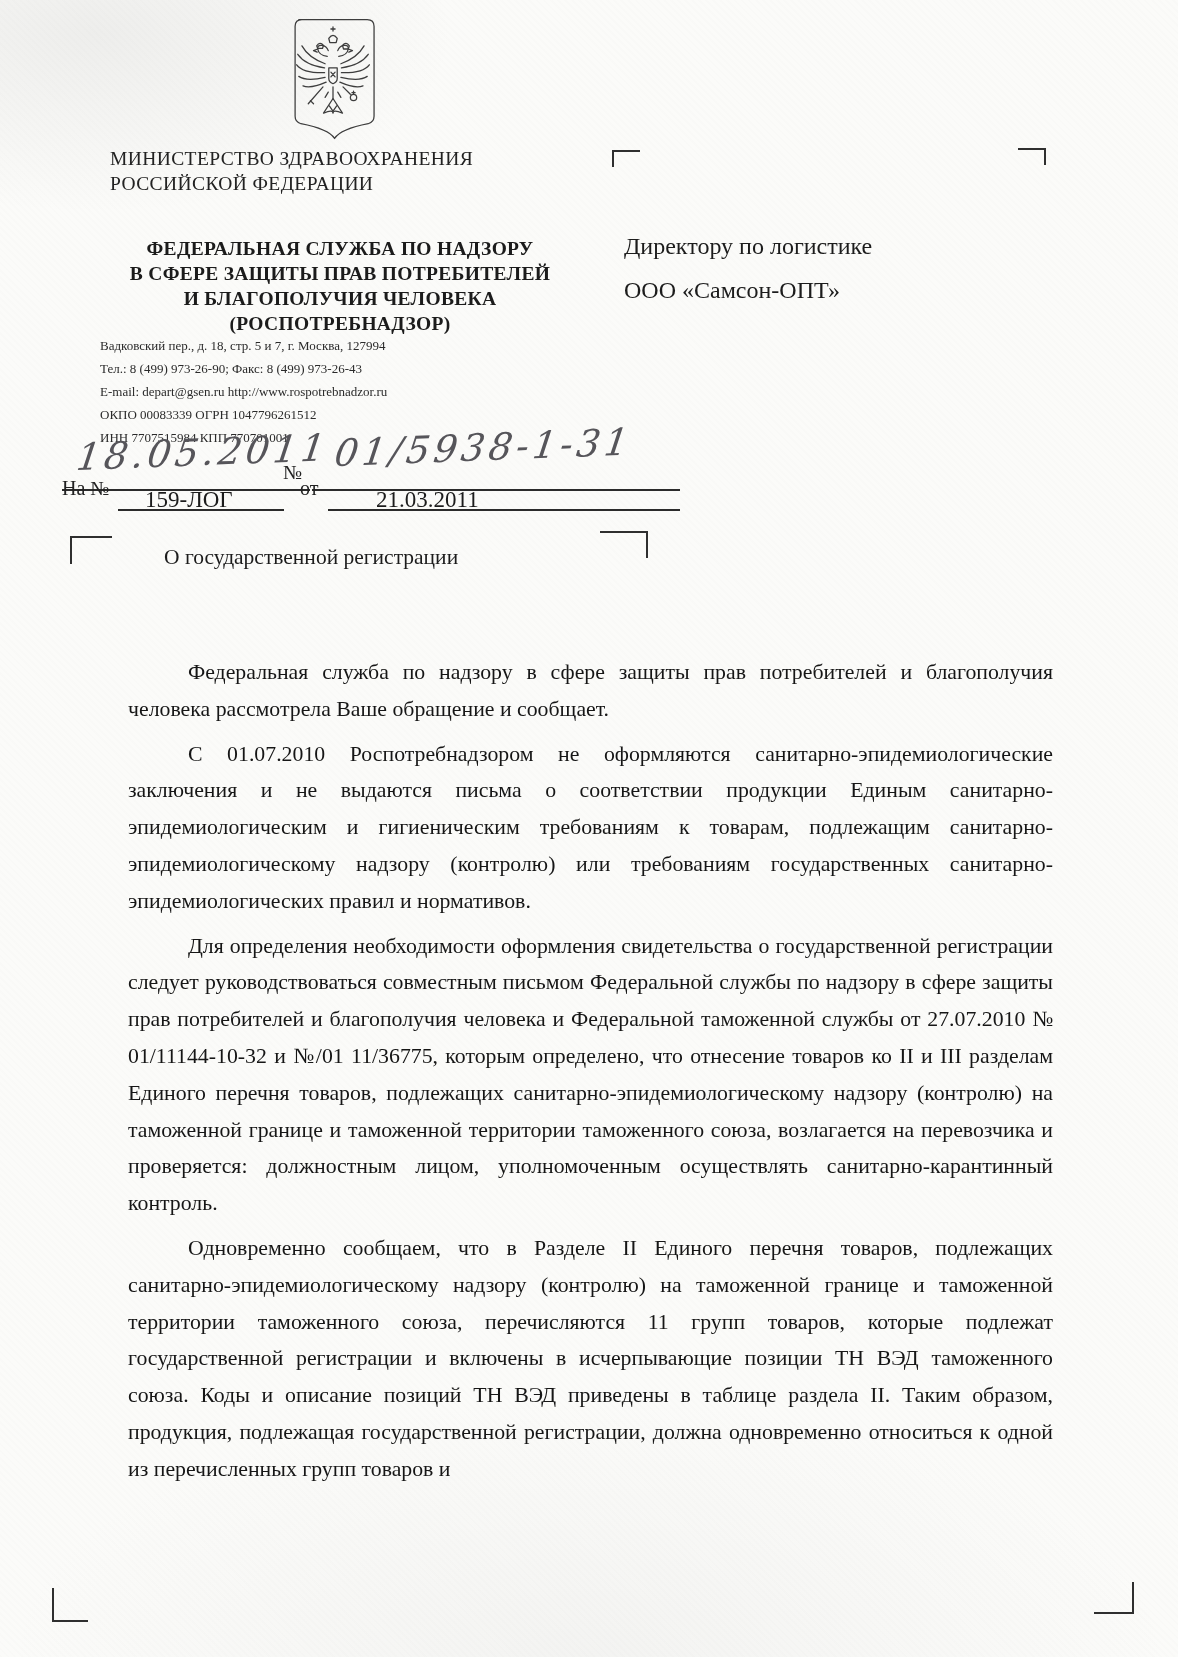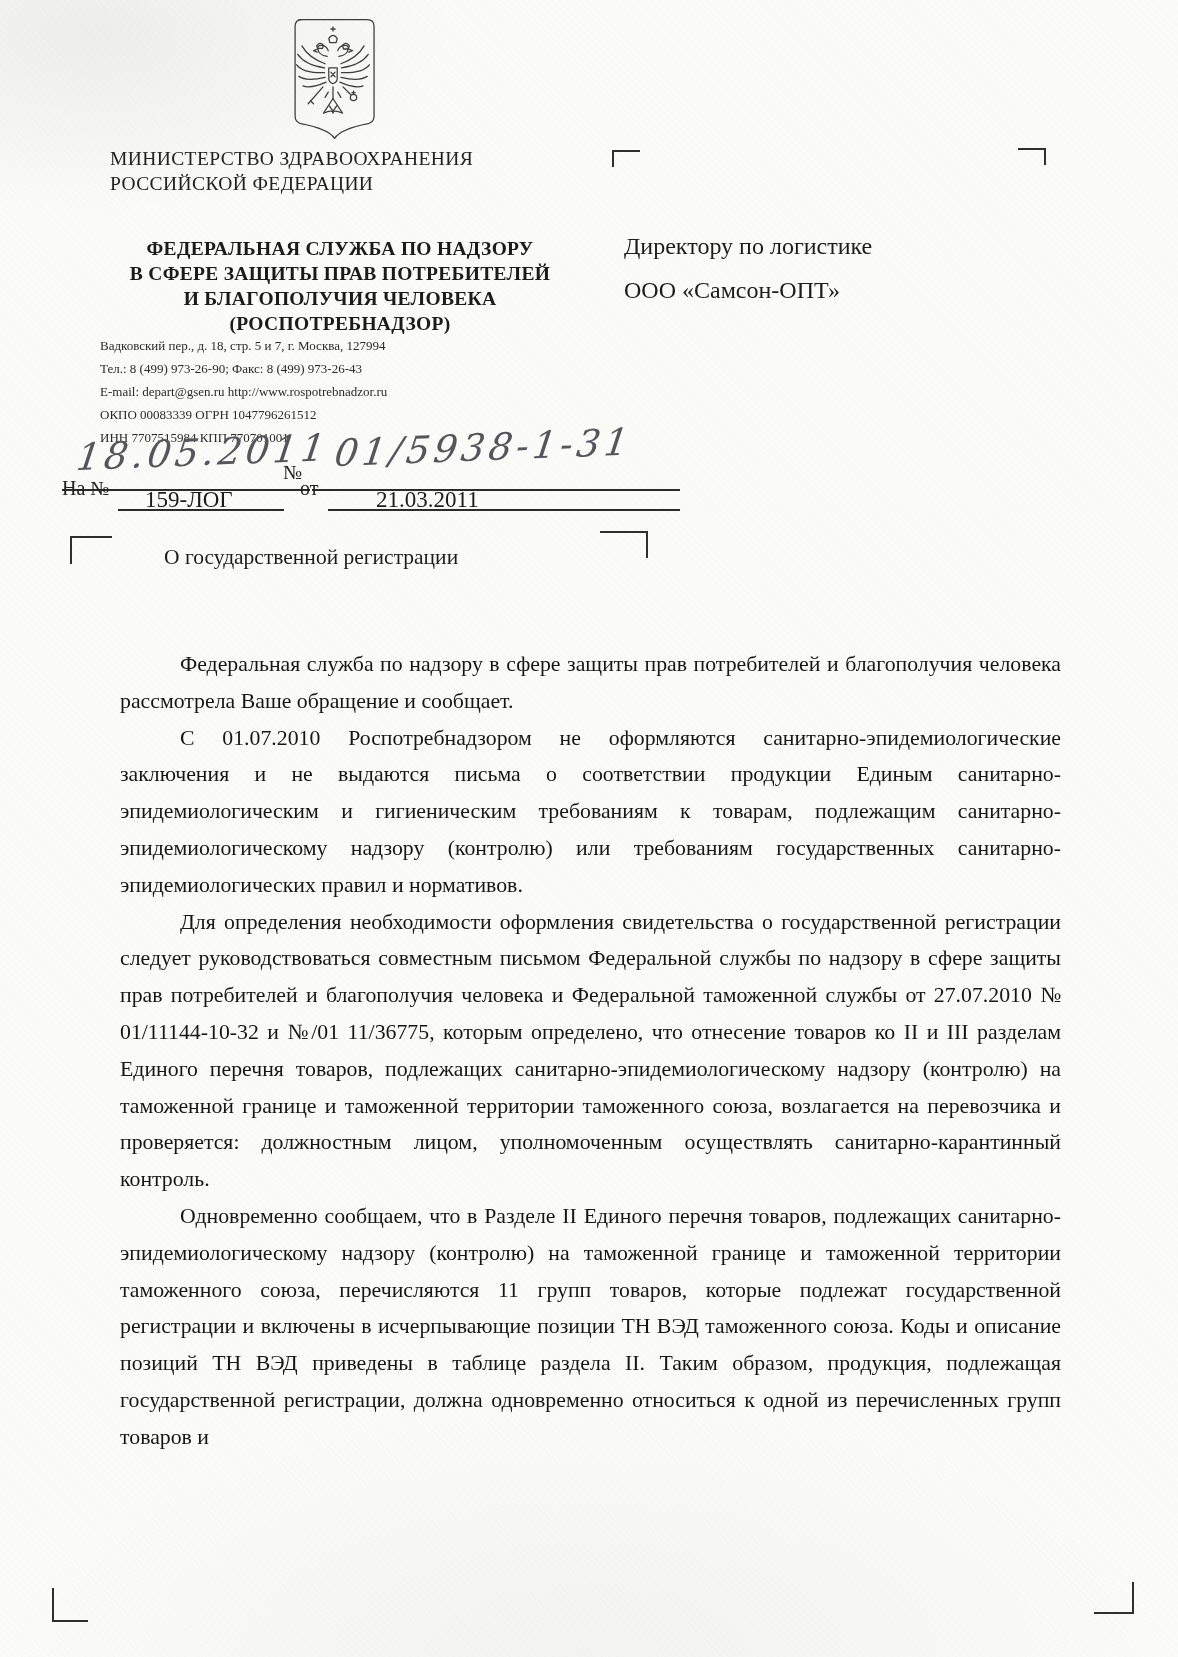--- a/index.html
+++ b/index.html
@@ -49,21 +49,21 @@
     font-size:37px;letter-spacing:4px;white-space:nowrap;
     transform:rotate(-2.2deg) skewX(-10deg);transform-origin:left bottom;
   }
   .typed{font-size:23px;color:#1c1c1c;white-space:nowrap;text-align:center;}
 
   .subject{left:120px;top:540px;width:460px;font-size:21.5px;line-height:35px;color:#1c1c1c;margin-left:44px;}
 
   
   .body-text{left:120px;top:646px;width:941px;font-size:21.8px;line-height:36.8px;
     text-align:justify;color:#161616;}
-  .body-text p{margin:0;text-indent:60px;}
+  .body-text p{margin:8px;text-indent:60px;}
 </style>
 </head>
 <body>
 
 <div class="page">
 
   <div class="abs emblem">
     <svg width="100" height="134" viewBox="0 0 190 250" fill="none" stroke="#3d3d3d" stroke-width="2.4" stroke-linecap="round" stroke-linejoin="round">
 
       <path d="M30,12 H160 q13,0 13,13 V196 q0,11 -11,14 q-52,10 -64,28 q-12,-18 -64,-28 q-11,-3 -11,-14 V25 q0,-13 13,-13 Z"></path>

